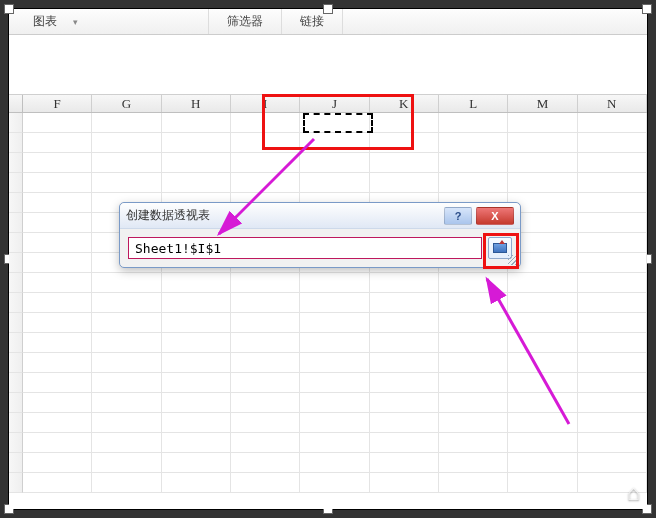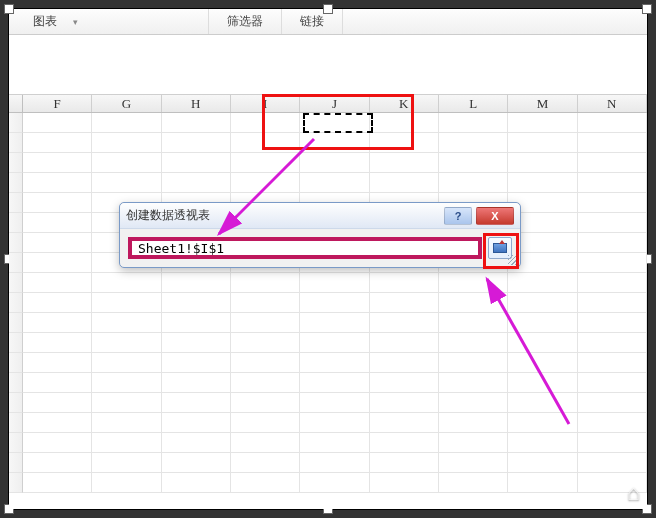--- a/index.html
+++ b/index.html
@@ -117,21 +117,21 @@
       font-size: 11px; color: #fff;
       border: 1px solid rgba(0,0,0,0.15);
     }
     .dlg-help { background: linear-gradient(#d7e5fa,#aac5ec); color: #2a4c88; font-weight: bold; }
     .dlg-close { background: linear-gradient(#e77,#c53a2e); width: 38px; font-weight: bold; }
     .dialog-body {
       padding: 8px;
       display: flex; gap: 6px; align-items: center;
     }
     .dlg-input {
-      flex: 1; height: 22px; border: 4px solid #be185d;
+      flex: 1; height: 22px; border: 1px solid #be185d;
       font-family: SimSun, monospace; font-size: 13px; padding: 0 6px;
       background: #fff; color: #000;
     }
     .collapse-btn {
       width: 24px; height: 22px;
       background: linear-gradient(#f7fbff,#e4effd);
       border: 1px solid #8fa9cd; border-radius: 2px;
       display: flex; align-items: center; justify-content: center;
     }
     .collapse-icon {

